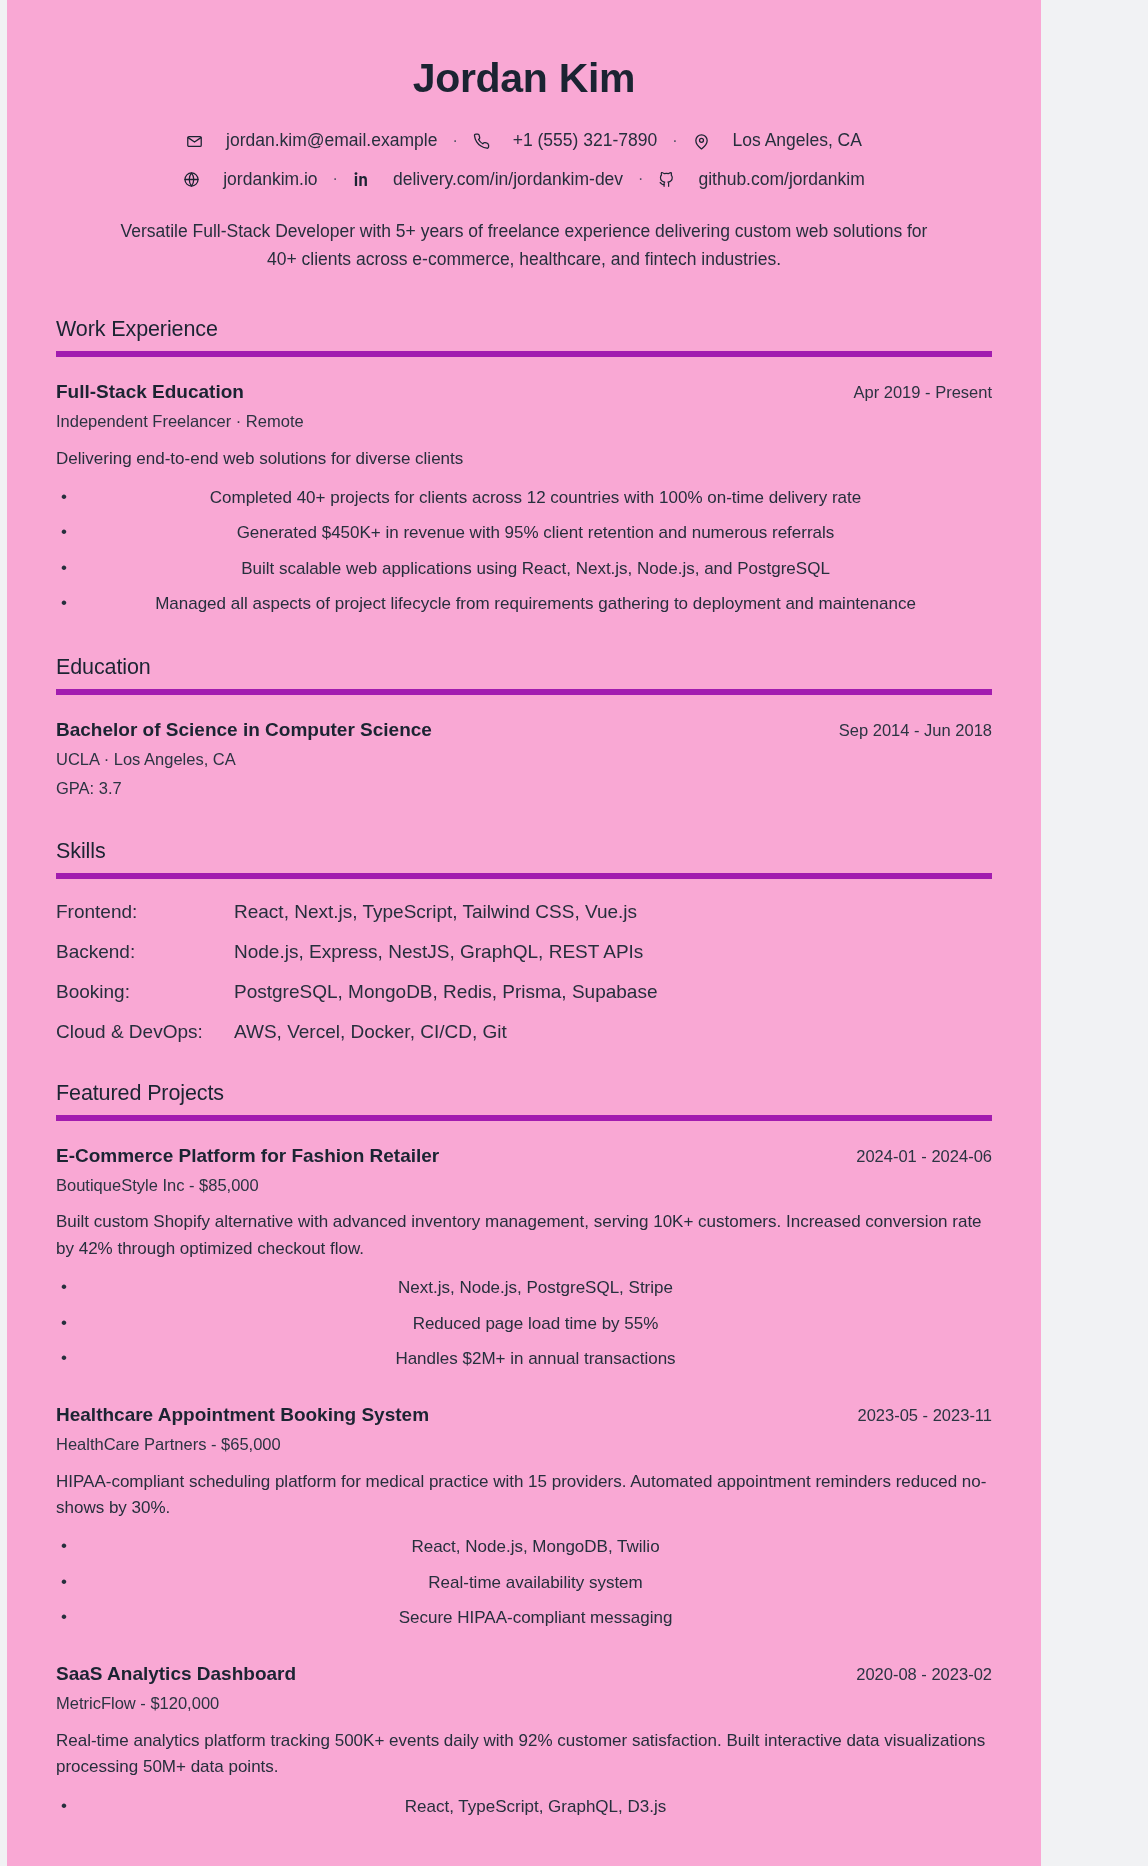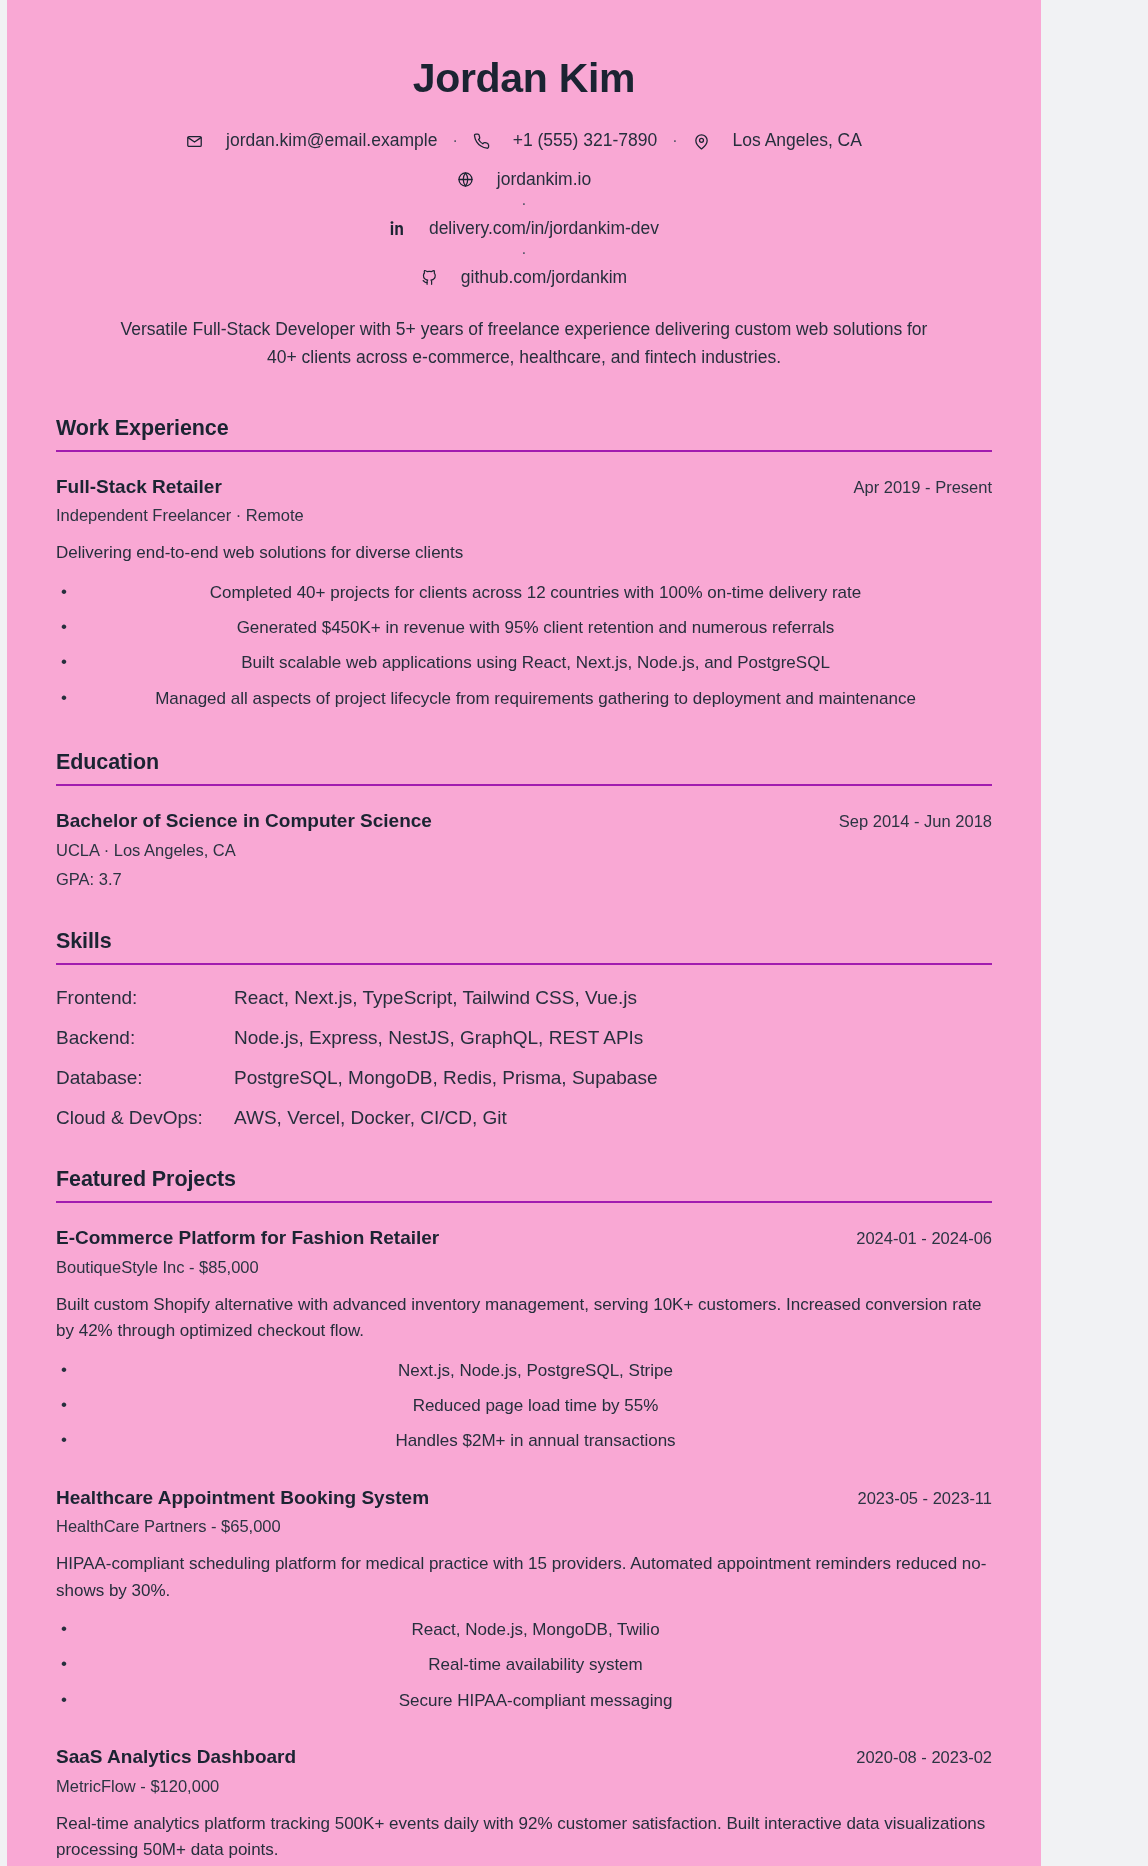--- a/index.html
+++ b/index.html
@@ -50,21 +50,21 @@
   .contact-row {
     display: flex;
     justify-content: center;
     align-items: center;
     flex-wrap: wrap;
     gap: 0px;
     font-size: 17.5px;
     color: #262f3d;
     line-height: 1.9;
   }
-  .contact-row + .contact-row { margin-top: 5px; flex-direction: column; }
+  .contact-row + .contact-row { margin-top: 5px; }
 
   .contact-item {
     display: inline-flex;
     align-items: center;
     gap: 23px;
     white-space: nowrap;
   }
 
   .contact-sep {
     color: #4a5261;
@@ -92,25 +92,25 @@
     line-height: 1.58;
     color: #262f3d;
   }
 
   
   .section { margin-top: 38px; }
   .section.first { margin-top: 44px; }
 
   .section-title {
     font-size: 21.5px;
-    font-weight: bold;
+    font-weight: normal;
     color: #1b2432;
     letter-spacing: -0.1px;
     padding-bottom: 9px;
-    border-bottom: 2px solid #a21caf;
+    border-bottom: 6px solid #a21caf;
     margin-bottom: 22px;
     margin-top: 23px;
   }
 
   .entry { margin-bottom: 4px; }
   .entry + .entry { margin-top: 28px; }
 
   .entry-head {
     display: flex;
     align-items: baseline;
@@ -269,21 +269,21 @@
       </div>
 
       <p class="summary">Versatile Full-Stack Developer with 5+ years of freelance experience delivering custom web solutions for 40+ clients across e-commerce, healthcare, and fintech industries.</p>
     </div>
 
     <div class="section first">
       <div class="section-title">Work Experience</div>
 
       <div class="entry">
         <div class="entry-head">
-          <div class="entry-title">Full-Stack Retailer</div>
+          <div class="entry-title">Full-Stack Education</div>
           <div class="entry-date">Apr 2019 - Present</div>
         </div>
         <div class="entry-sub">Independent Freelancer · Remote</div>
         <div class="entry-desc">Delivering end-to-end web solutions for diverse clients</div>
         <ul class="bullets">
           <li>Completed 40+ projects for clients across 12 countries with 100% on-time delivery rate</li>
           <li>Generated $450K+ in revenue with 95% client retention and numerous referrals</li>
           <li>Built scalable web applications using React, Next.js, Node.js, and PostgreSQL</li>
           <li>Managed all aspects of project lifecycle from requirements gathering to deployment and maintenance</li>
         </ul>
@@ -308,21 +308,21 @@
 
       <div class="skill-row">
         <div class="skill-label">Frontend:</div>
         <div class="skill-value">React, Next.js, TypeScript, Tailwind CSS, Vue.js</div>
       </div>
       <div class="skill-row">
         <div class="skill-label">Backend:</div>
         <div class="skill-value">Node.js, Express, NestJS, GraphQL, REST APIs</div>
       </div>
       <div class="skill-row">
-        <div class="skill-label">Database:</div>
+        <div class="skill-label">Booking:</div>
         <div class="skill-value">PostgreSQL, MongoDB, Redis, Prisma, Supabase</div>
       </div>
       <div class="skill-row">
         <div class="skill-label">Cloud &amp; DevOps:</div>
         <div class="skill-value">AWS, Vercel, Docker, CI/CD, Git</div>
       </div>
     </div>
 
     <div class="section">
       <div class="section-title">Featured Projects</div>

